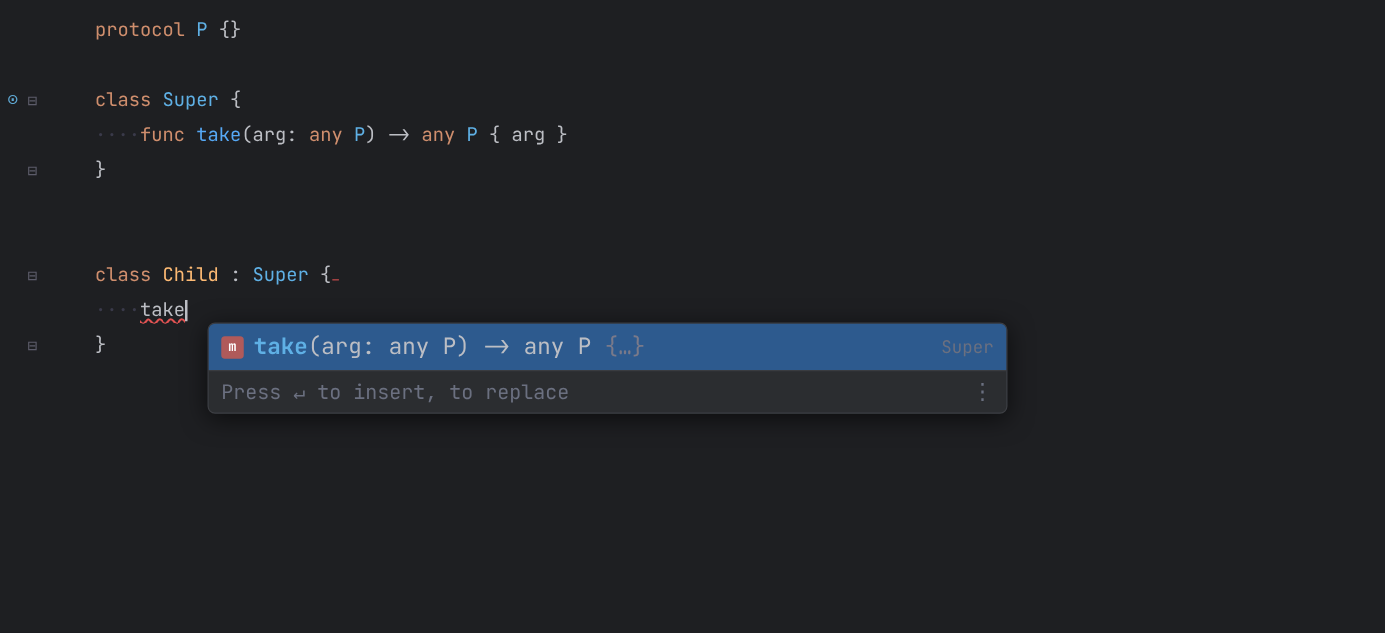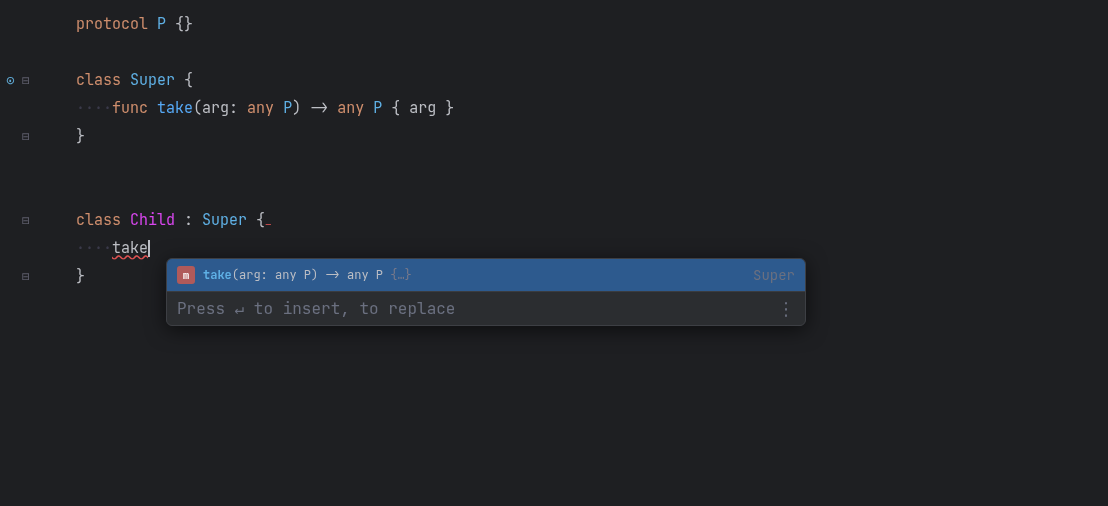--- a/index.html
+++ b/index.html
@@ -53,32 +53,32 @@
     <div class="line" style="height:28px; display:flex; align-items:center; white-space:pre;">
       <span style="position:absolute; left:-46px; color:#5c5c6a; font-size:13px;">⊟</span>
       <span style="color:#bcbec4;">}</span>
     </div>
 
     <div class="line" style="height:28px;"></div>
     <div class="line" style="height:28px;"></div>
 
     <div class="line" style="height:28px; display:flex; align-items:center; white-space:pre;">
       <span style="position:absolute; left:-46px; color:#5c5c6a; font-size:13px;">⊟</span>
-      <span style="color:#cf8e6d;">class</span><span> </span><span style="color:#d946ef;">Child</span><span style="color:#bcbec4;"> : </span><span style="color:#5fb0e5;">Super</span><span> </span><span style="color:#bcbec4;">{</span><span style="color:#e05252; font-size:11px; vertical-align:super;">_</span>
+      <span style="color:#cf8e6d;">class</span><span> </span><span style="color:#fdba74;">Child</span><span style="color:#bcbec4;"> : </span><span style="color:#5fb0e5;">Super</span><span> </span><span style="color:#bcbec4;">{</span><span style="color:#e05252; font-size:11px; vertical-align:super;">_</span>
     </div>
 
     <div class="line" style="height:28px; display:flex; align-items:center; white-space:pre; position:relative;">
       <span style="color:#3a3a4a;">····</span><span style="color:#bcbec4; text-decoration:underline; text-decoration-color:#e05252; text-decoration-style:wavy;">take</span><span style="display:inline-block; width:2px; height:17px; background:#bcbec4; vertical-align:middle;"></span>
     </div>
 
     <div style="position:absolute; left:98px; top:258px; width:640px; background:#2b2d30; border:1px solid #3d3f44; border-radius:6px; box-shadow:0 4px 20px rgba(0,0,0,0.6); z-index:100;">
 
       <div style="display:flex; align-items:center; padding:7px 10px; background:#2d5a8e; border-radius:5px 5px 0 0; gap:8px;">
         <span style="background:#b05a5a; color:#fff; font-size:11px; font-weight:bold; width:18px; height:18px; border-radius:3px; display:inline-flex; align-items:center; justify-content:center; flex-shrink:0;">m</span>
-        <span style="flex:1; color:#bcbec4; font-size:12px;">
+        <span style="flex:1; color:#bcbec4; font-size:18px;">
           <span style="color:#5fb0e5; font-weight:bold;">take</span><span style="color:#bcbec4;">(arg: any P) -&gt; any P  </span><span style="color:#7a7a8a;">{…}</span>
         </span>
         <span style="color:#6b7080; font-size:14px;">Super</span>
       </div>
 
       <div style="display:flex; align-items:center; padding:5px 10px; gap:4px; border-top:1px solid #3a3c40;">
         <span style="color:#6b7080; font-size:16px; flex:1;">
           <span>Press ↵ to insert,</span>
           <span> to replace</span>
         </span>

